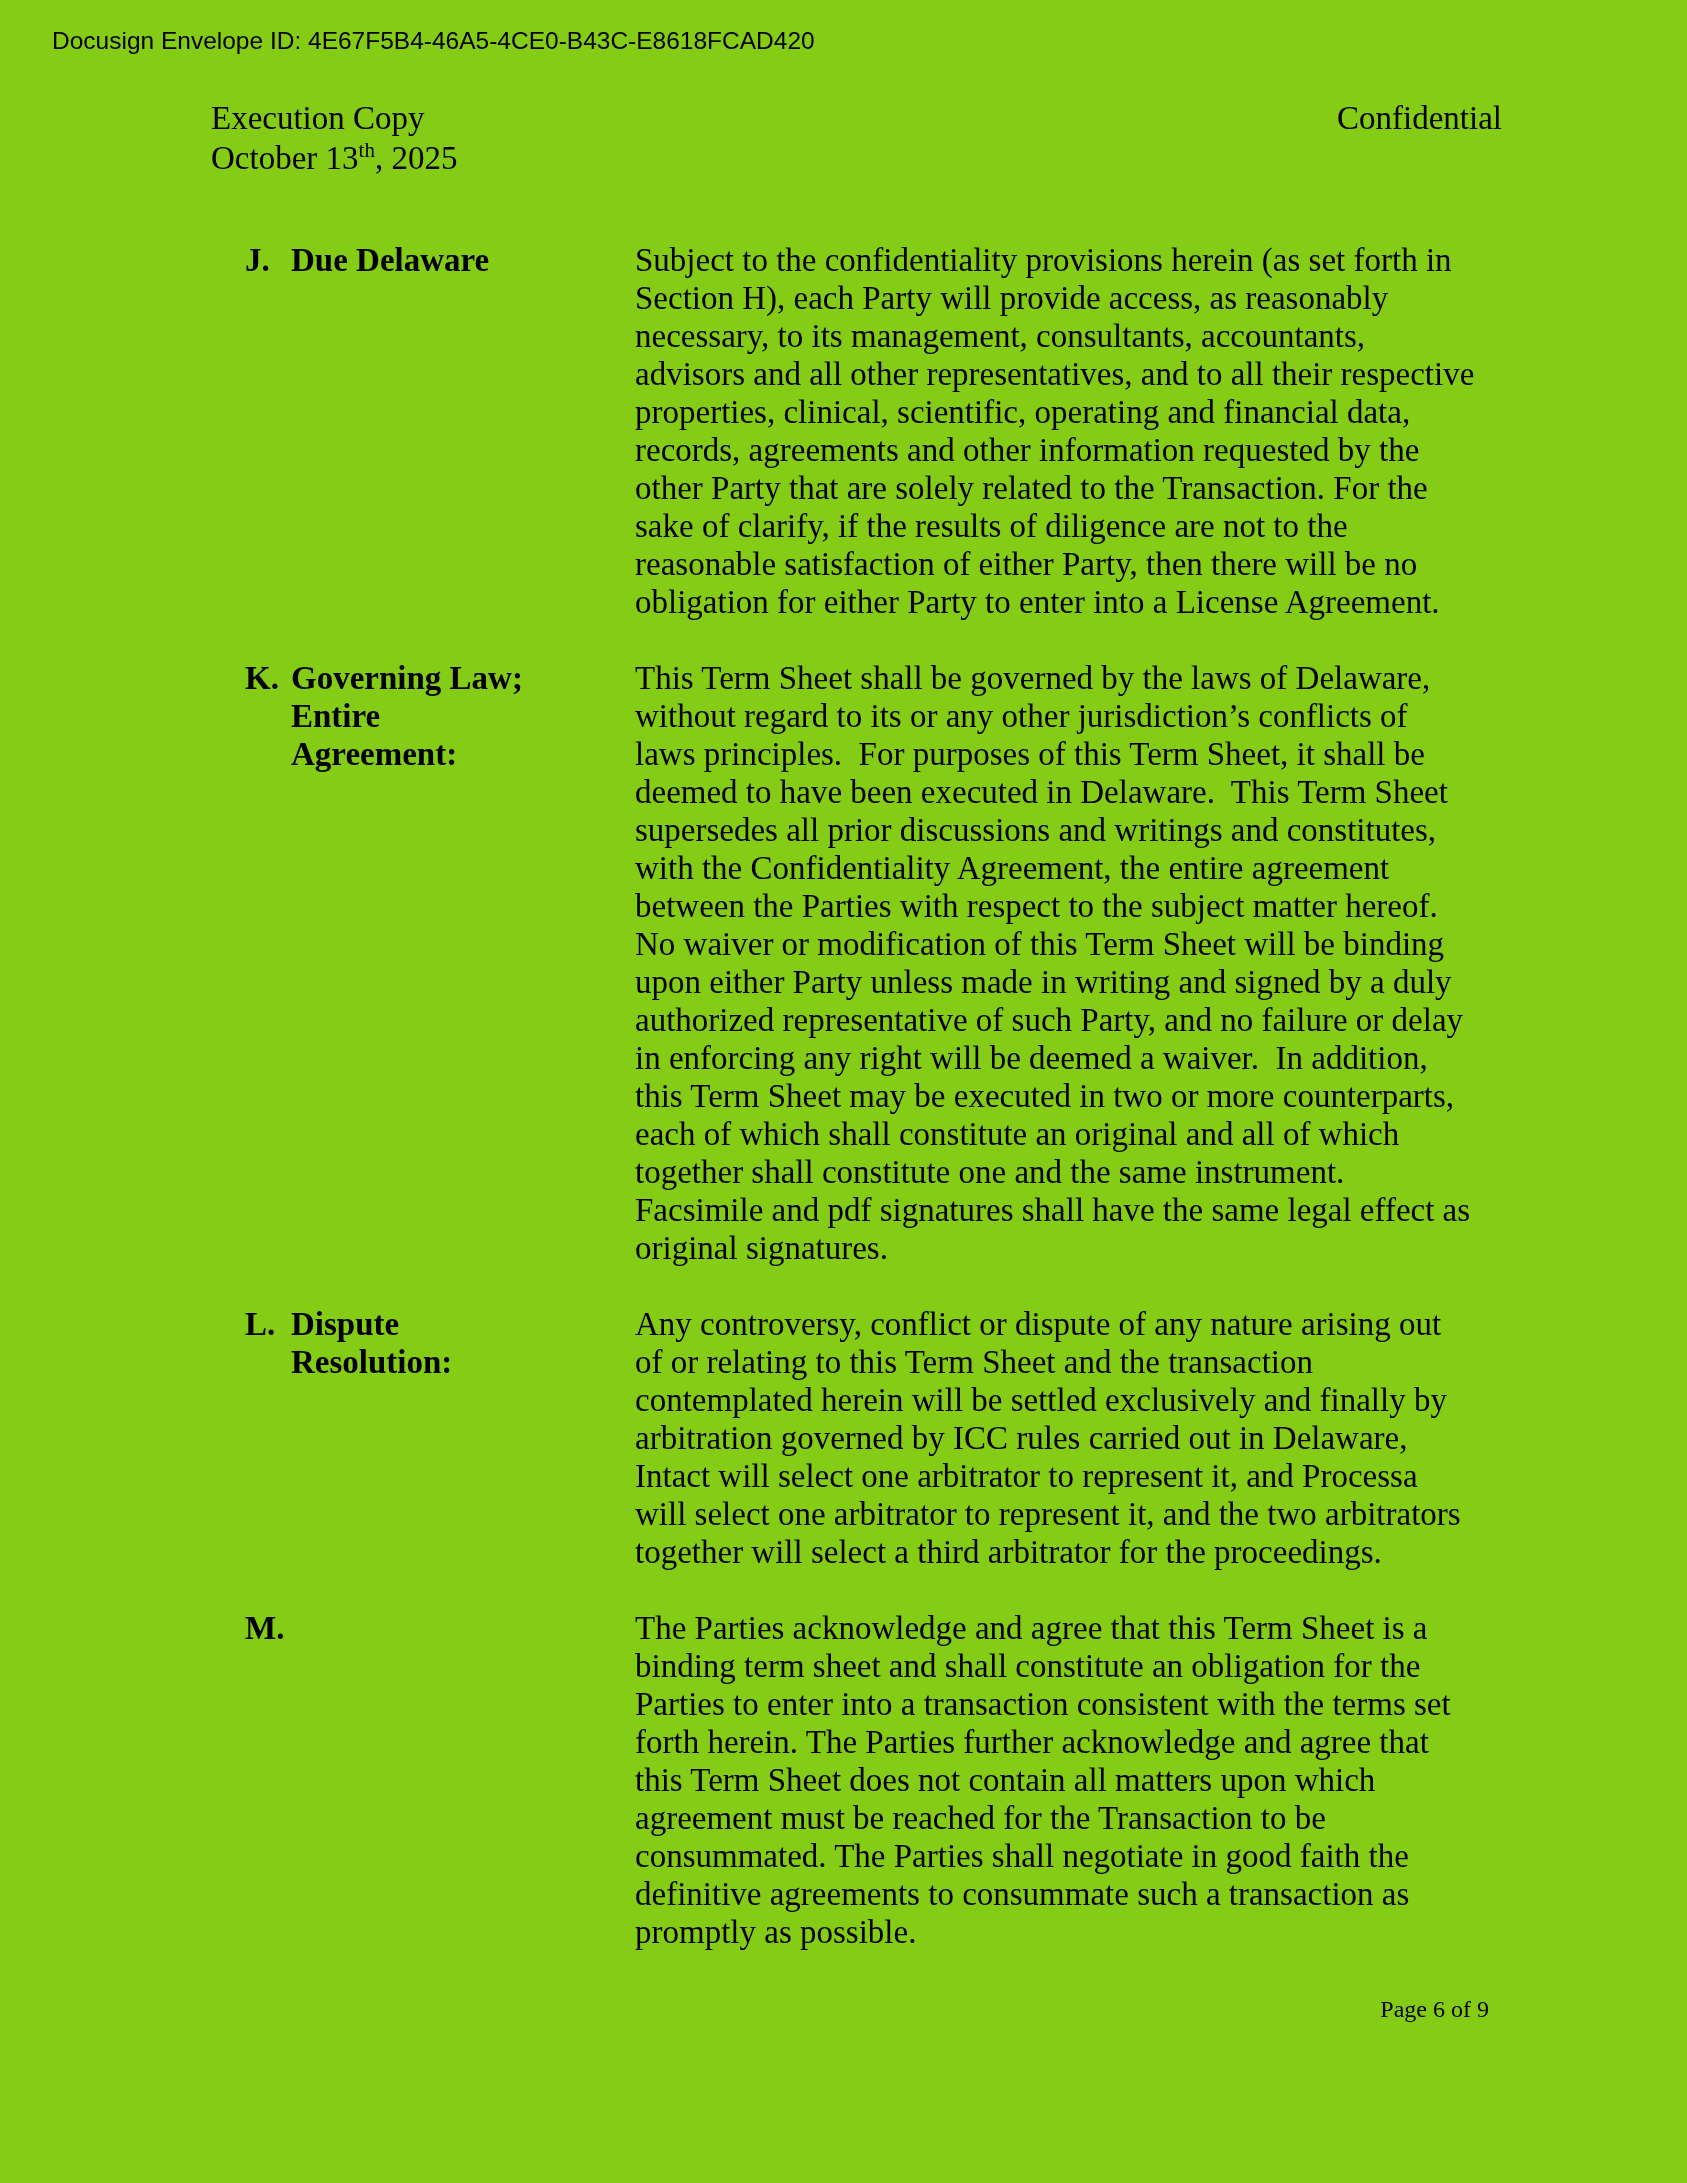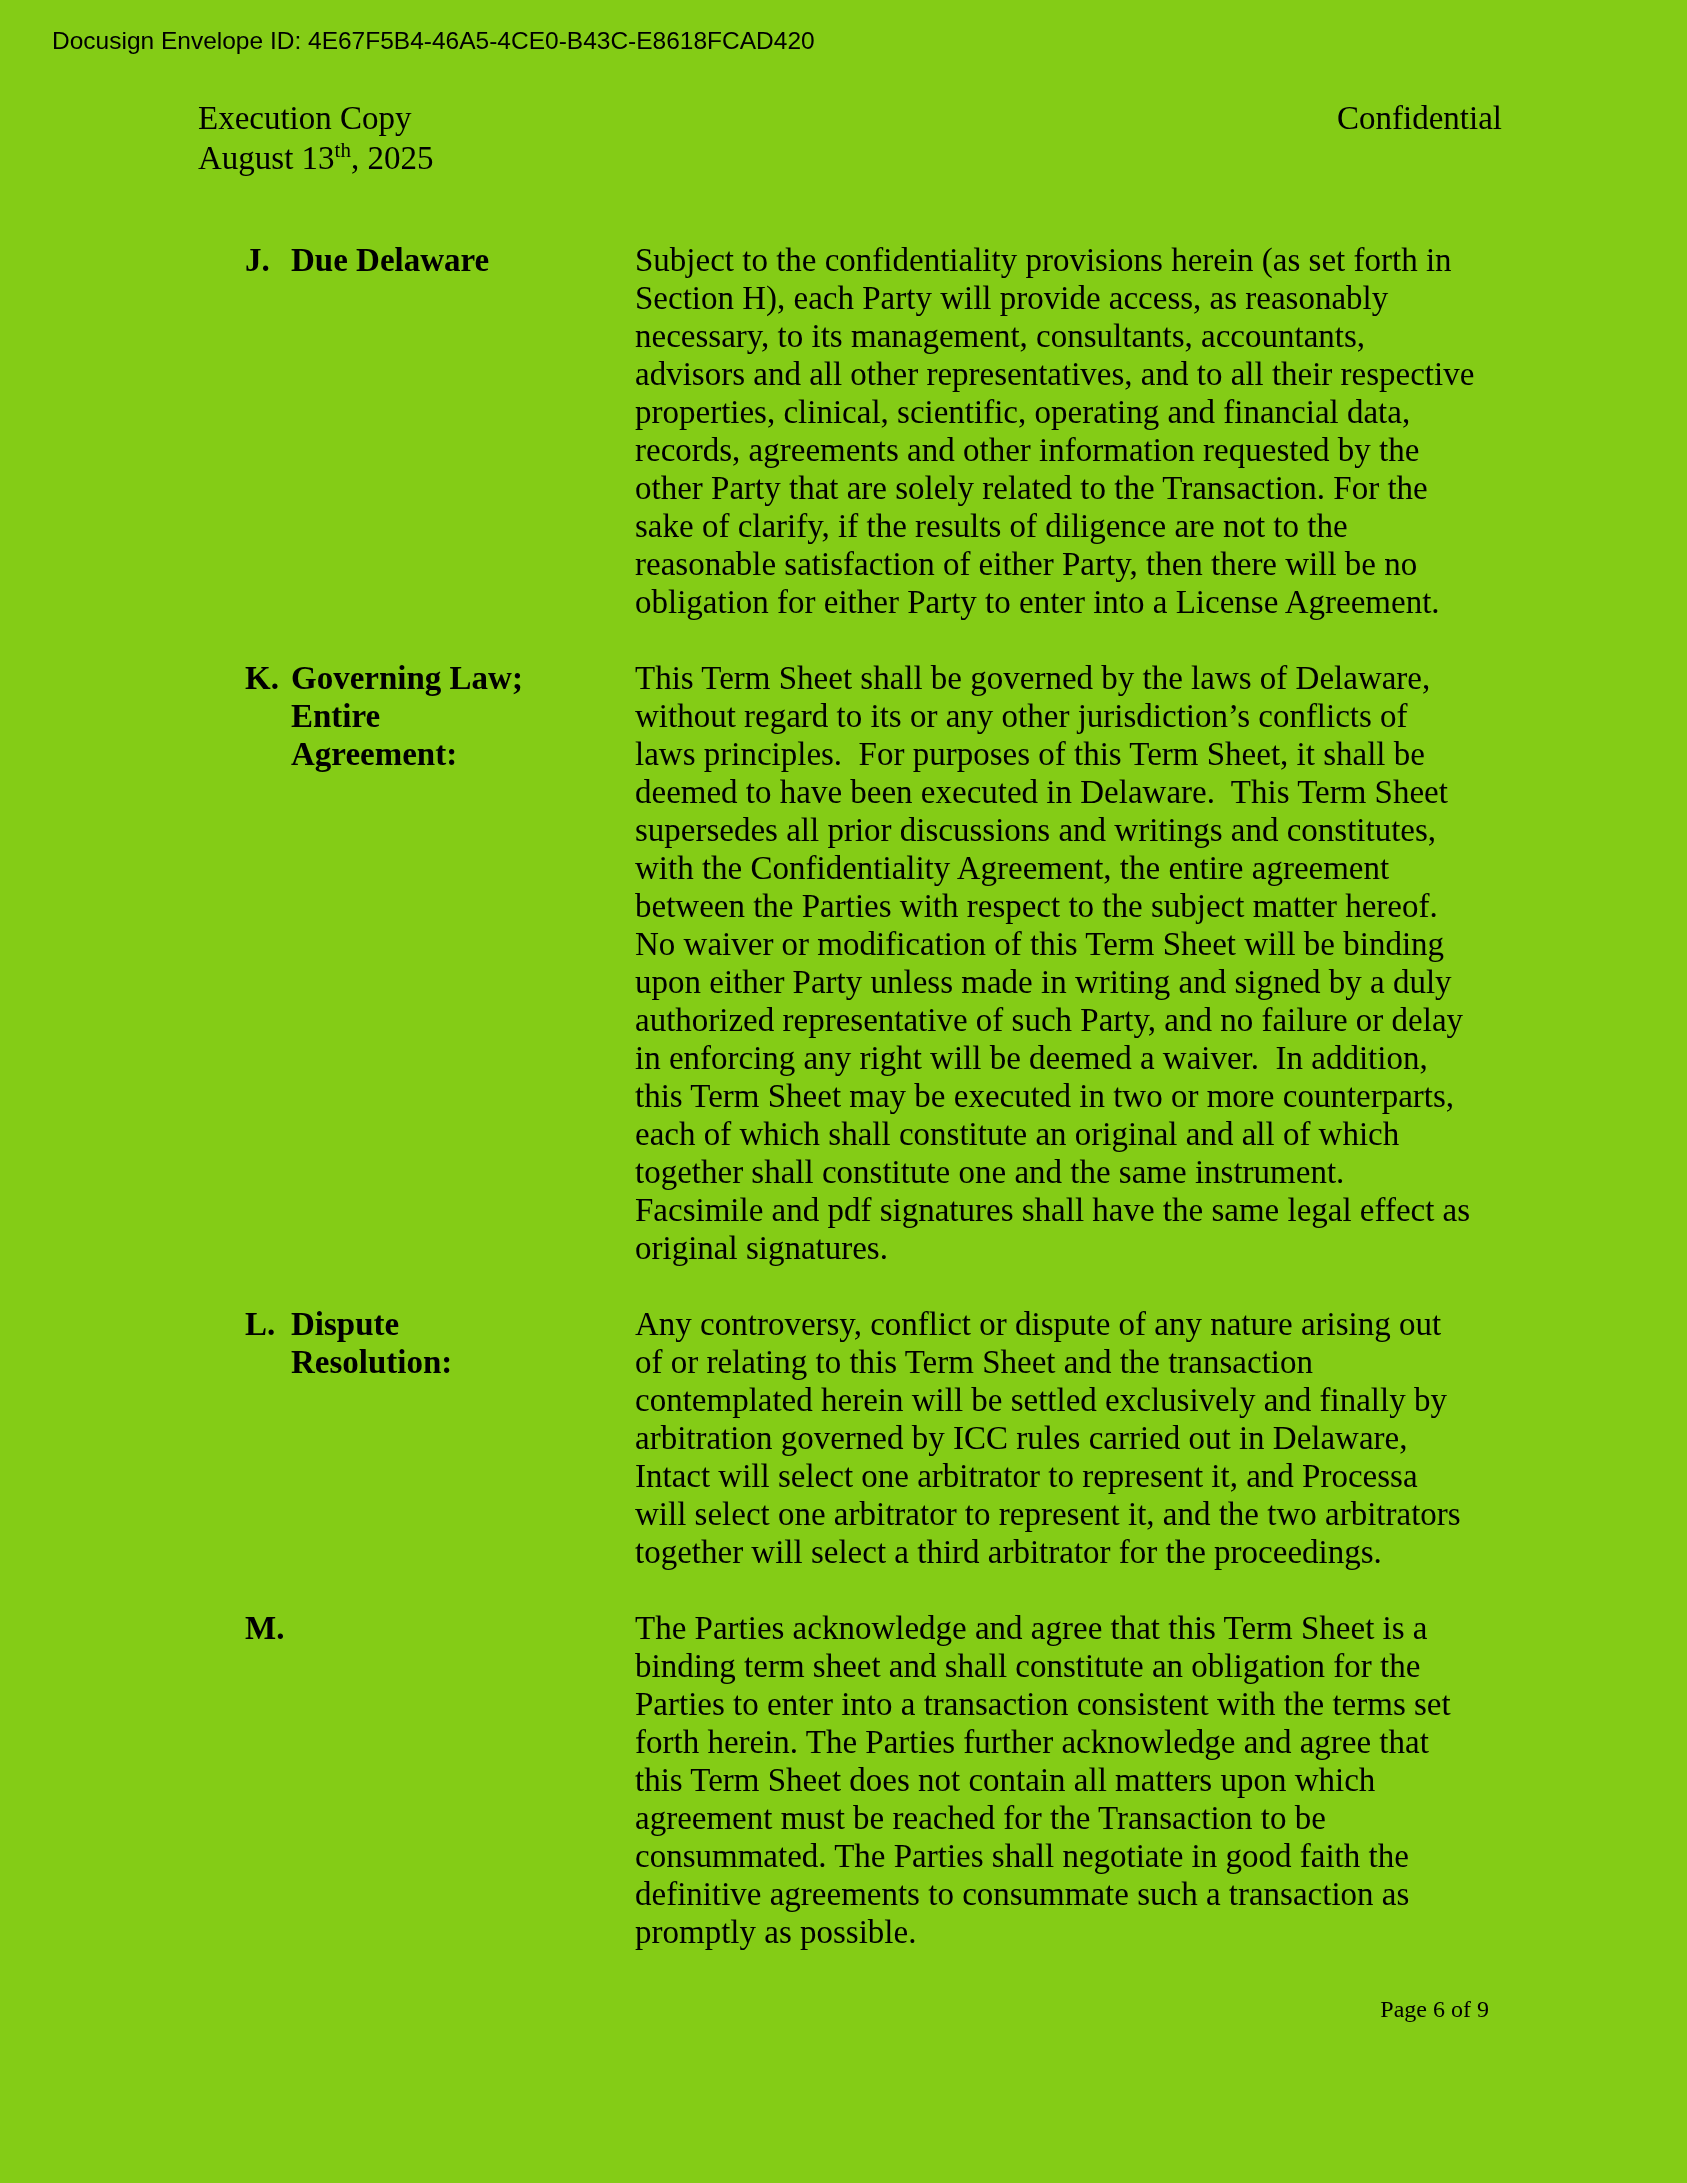--- a/index.html
+++ b/index.html
@@ -30,20 +30,21 @@
     left: 198px;
     right: 185px;
     top: 98px;
     font-size: 33px;
     line-height: 40px;
   }
   .doc-header-row {
     display: flex;
     justify-content: space-between;
     align-items: flex-end;
+    margin-left: 13px;
   }
   .sup {
     font-size: 21px;
     vertical-align: super;
     line-height: 0;
   }
   .content {
     position: absolute;
     left: 245px;
     right: 185px;
@@ -88,21 +89,21 @@
 <div class="page">
 
   <div class="docusign-banner">Docusign Envelope ID: 4E67F5B4-46A5-4CE0-B43C-E8618FCAD420</div>
 
   <div class="doc-header">
     <div class="doc-header-row">
       <span>Execution Copy</span>
       <span>Confidential</span>
     </div>
     <div class="doc-header-row">
-      <span><span>August 13</span><span class="sup">th</span><span>, 2025</span></span>
+      <span><span>October 13</span><span class="sup">th</span><span>, 2025</span></span>
     </div>
   </div>
 
   <div class="content">
 
     <div class="section">
       <div class="section-label">
         <span class="section-letter">J.</span>
         <span class="section-title">Due Delaware</span>
       </div>

